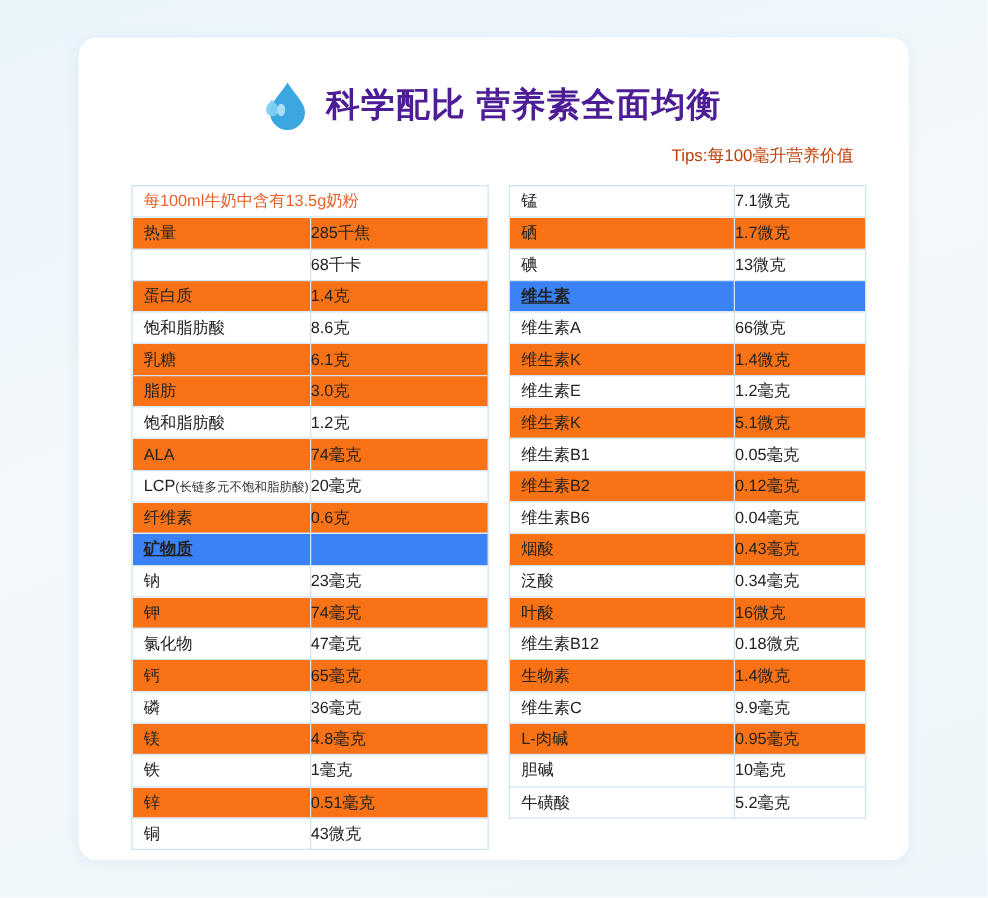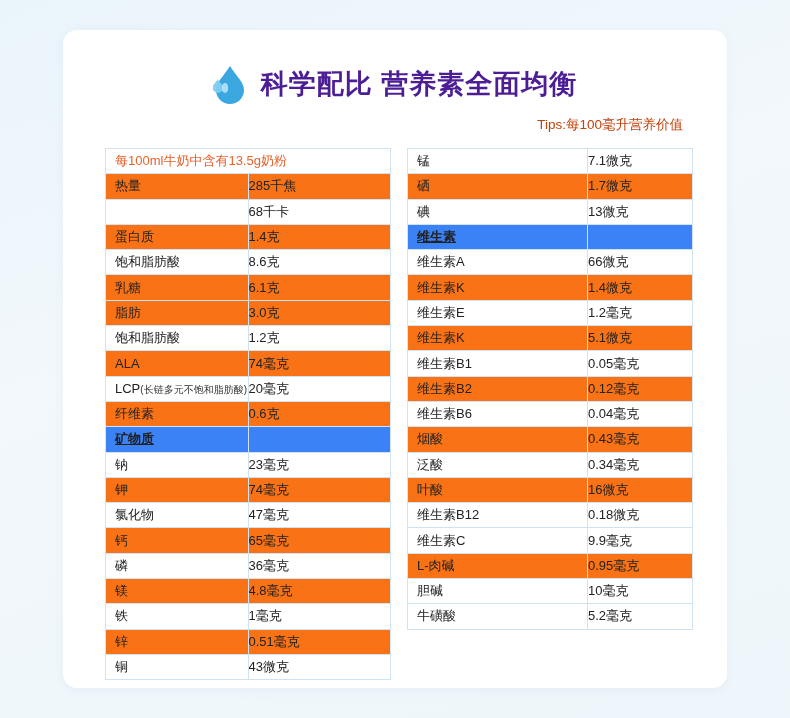--- a/index.html
+++ b/index.html
@@ -263,20 +263,24 @@
               <td class="val">0.34毫克</td>
             </tr>
             <tr class="alt">
               <td>叶酸</td>
               <td class="val">16微克</td>
             </tr>
             <tr class="">
               <td>维生素B12</td>
               <td class="val">0.18微克</td>
             </tr>
+            <tr class="alt">
+              <td>生物素</td>
+              <td class="val">1.4微克</td>
+            </tr>
             <tr class="">
               <td>维生素C</td>
               <td class="val">9.9毫克</td>
             </tr>
             <tr class="alt">
               <td>L-肉碱</td>
               <td class="val">0.95毫克</td>
             </tr>
             <tr class="">
               <td>胆碱</td>

